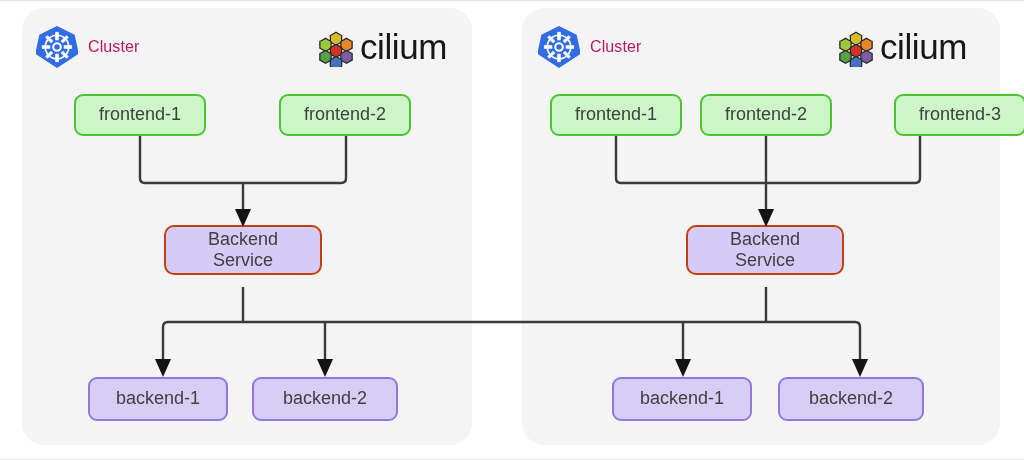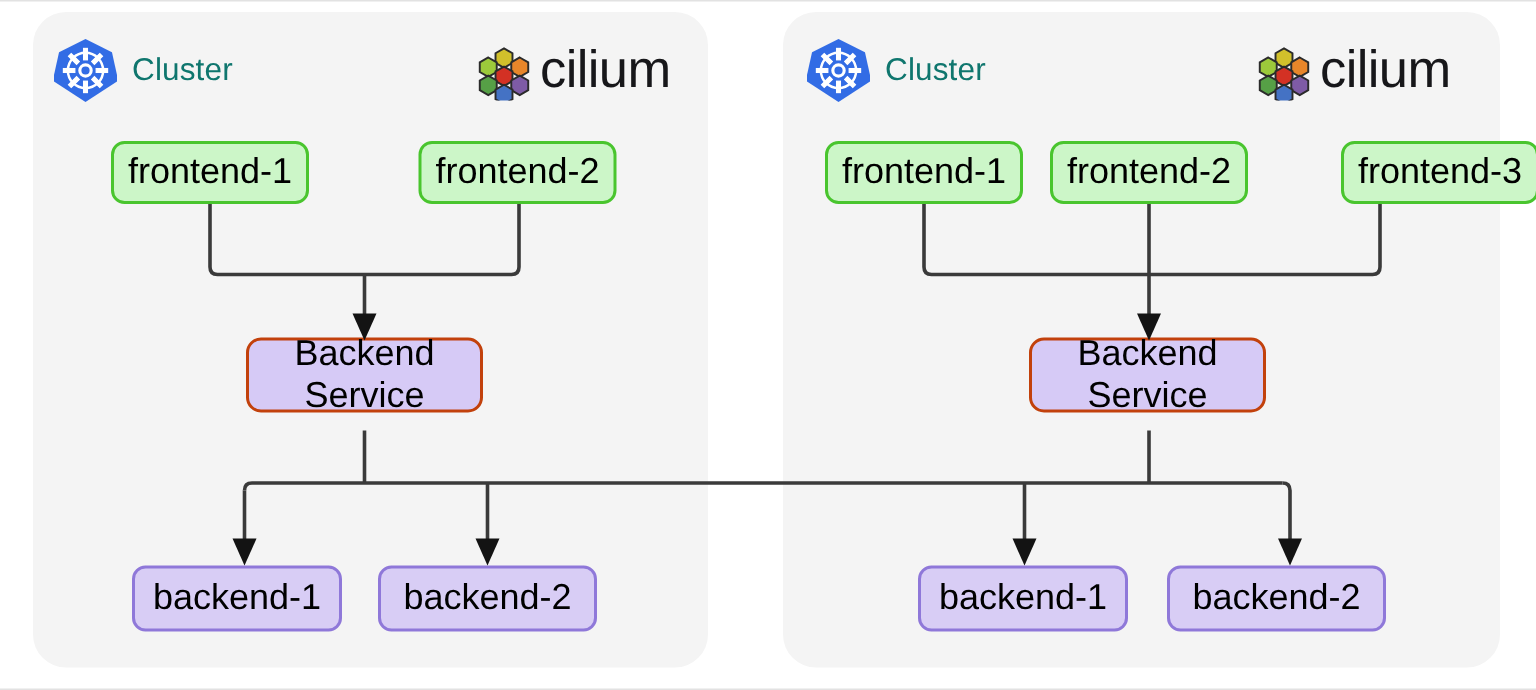--- a/index.html
+++ b/index.html
@@ -37,22 +37,22 @@
   #panel-right { left: 522px; top: 8px; width: 478px; height: 437px; }
 
   
   .cluster-header {
     position: absolute;
     display: flex;
     align-items: center;
     gap: 10px;
   }
   .cluster-label {
-    font-size: 21px;
-    color: #0f766e;
+    font-size: 16px;
+    color: #be185d;
     letter-spacing: 0.1px;
     white-space: nowrap;
   }
   .k8s-icon { width: 42px; height: 44px; display: block; }
   .cilium-logo {
     position: absolute;
     display: flex;
     align-items: center;
     gap: 2px;
   }
@@ -67,22 +67,22 @@
 
   
   .node {
     position: absolute;
     box-sizing: border-box;
     display: flex;
     align-items: center;
     justify-content: center;
     text-align: center;
     border-radius: 9px;
-    font-size: 24px;
-    color: #000000;
+    font-size: 18px;
+    color: #404040;
     line-height: 1.18;
     white-space: pre-line;
   }
   .node.frontend {
     background: #ccf6c8;
     border: 2px solid #49c52e;
     height: 42px;
   }
   .node.backend {
     background: #d8cdf5;

